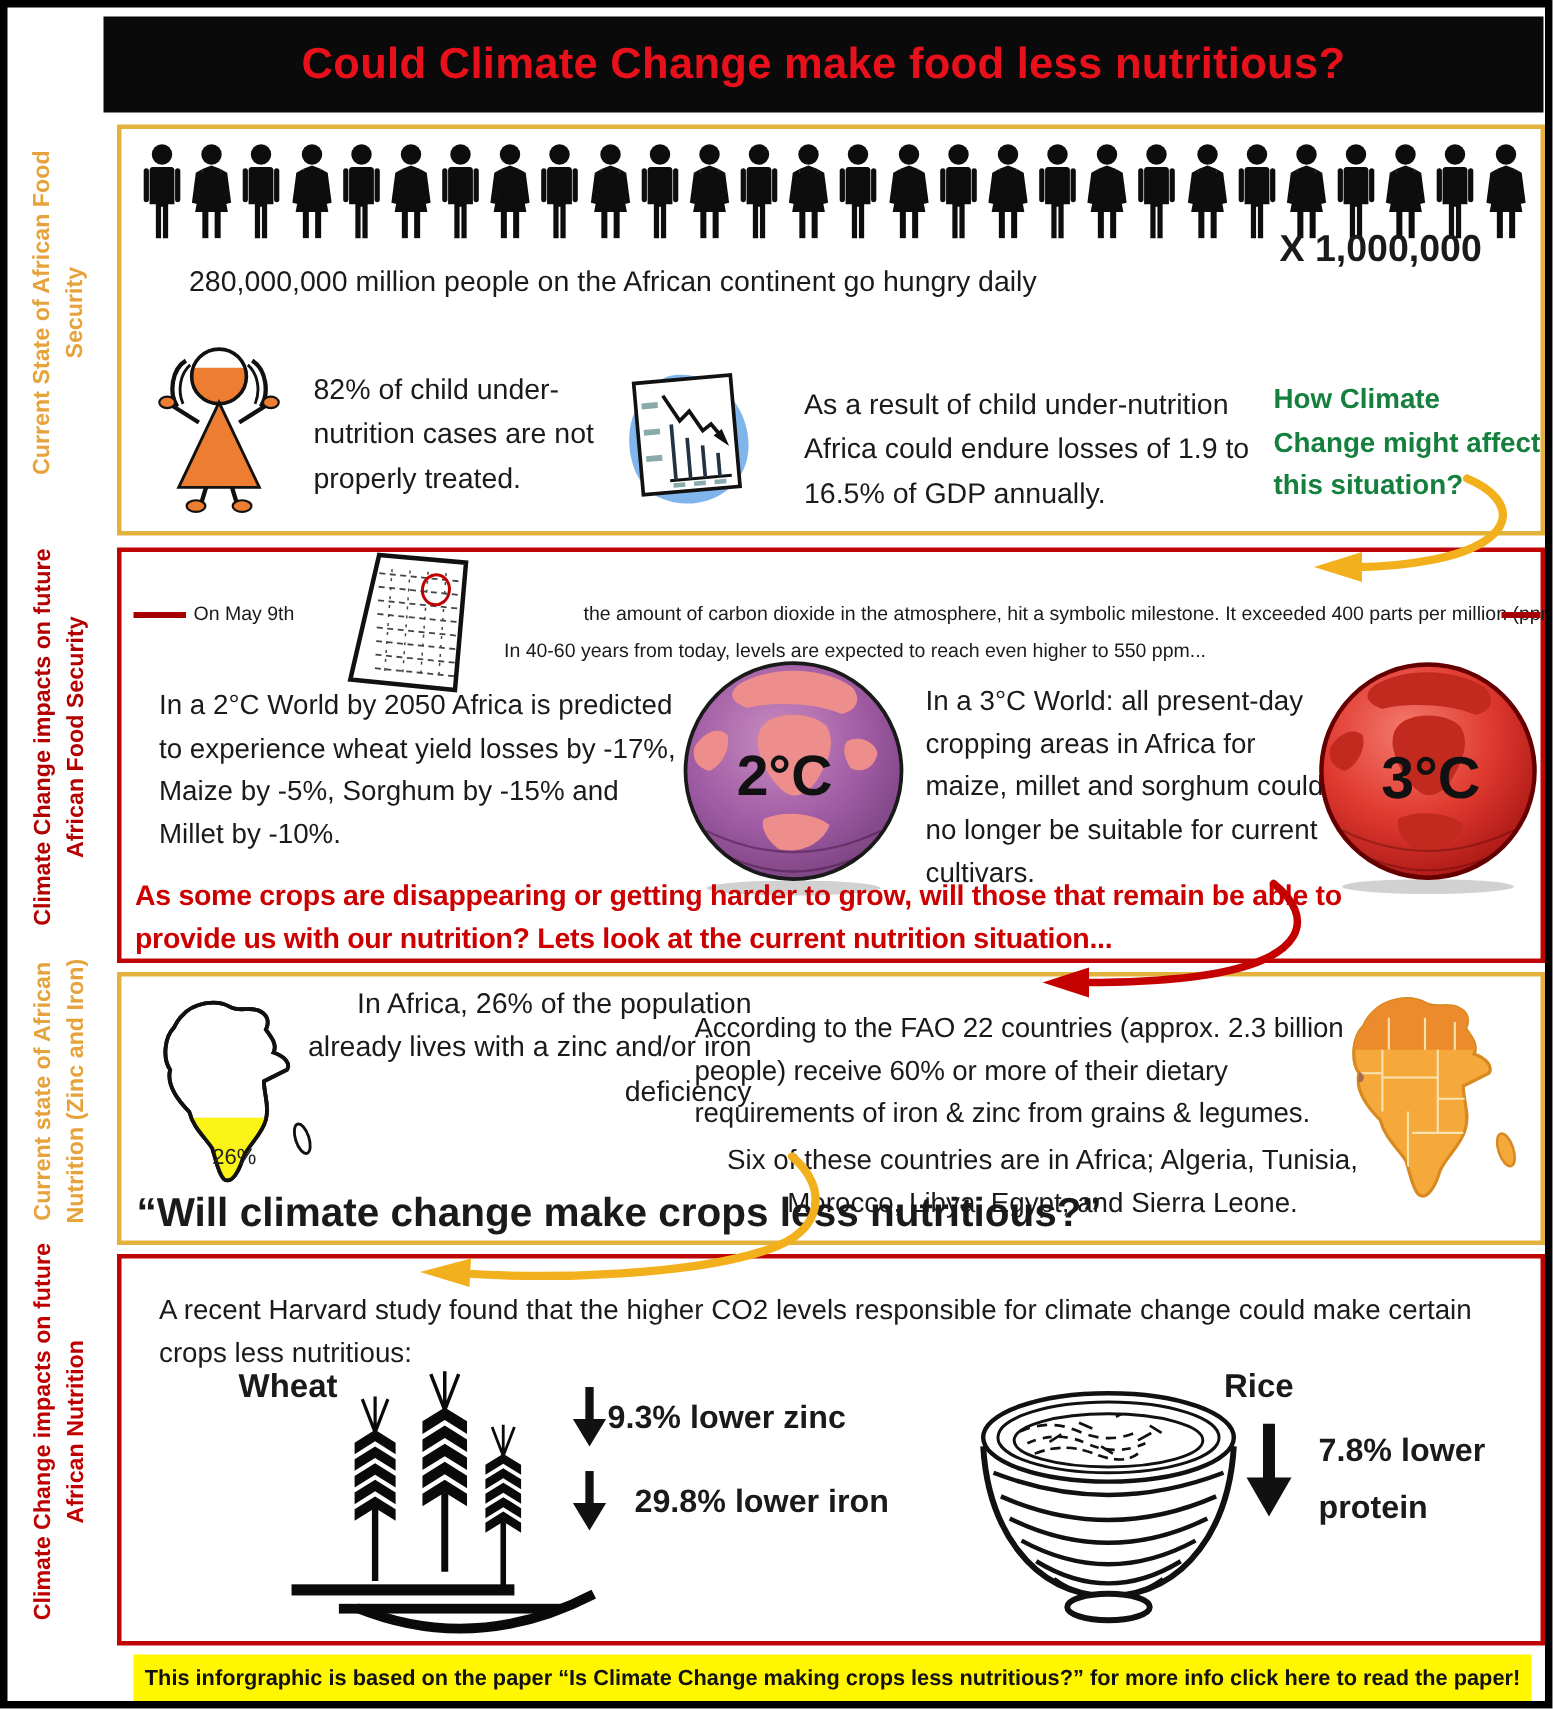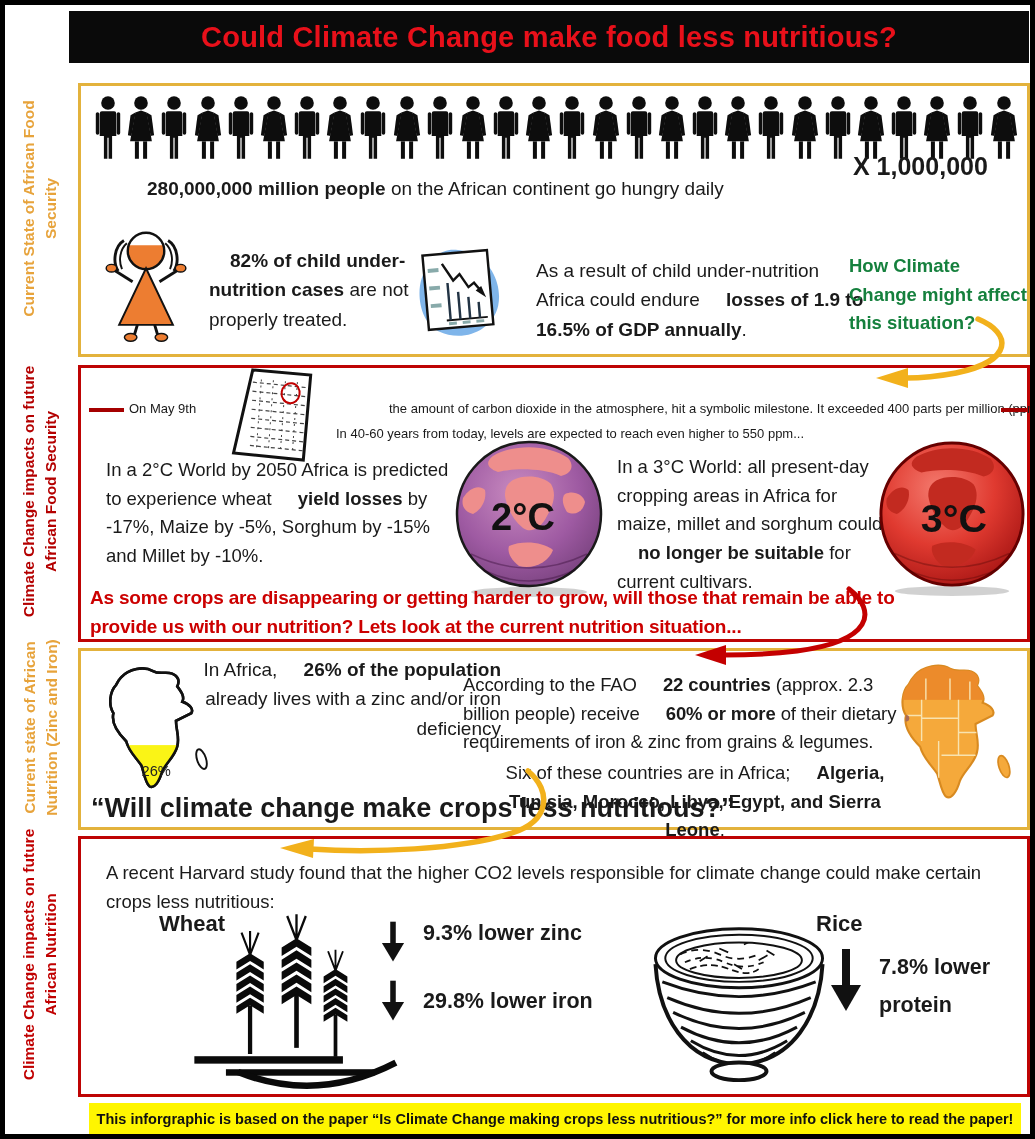--- a/index.html
+++ b/index.html
@@ -2,30 +2,30 @@
 <html><head>
 <meta charset="utf-8">
 <style>
   html,body{margin:0;padding:0;background:#888;}
   #page{position:relative;width:1035px;height:1139px;background:#fff;border:5px solid #000;
         box-sizing:border-box;font-family:"Liberation Sans",sans-serif;overflow:hidden;color:#1a1a1a;}
   .abs{position:absolute;}
   .box{position:absolute;background:#fff;box-sizing:border-box;}
   .gold-border{border:3px solid #E3B23C;}
   .red-border{border:3px solid #BE0404;padding-left:16px;}
-  #header-bar{position:absolute;left:64px;top:6px;width:960px;height:52px;background:#0a0a0a;
+  #header-bar{position:absolute;left:64px;top:6px;width:960px;height:64px;background:#0a0a0a;
               display:flex;align-items:center;justify-content:center;}
   #header-bar h1{margin:0;font-size:29px;font-weight:bold;color:#E8101A;letter-spacing:.2px;}
   .side-label{position:absolute;font-weight:bold;font-size:15.5px;line-height:1.45;text-align:center;
               transform:rotate(-90deg);}
   .side-gold{color:#E7A33B;} .side-red{color:#B40000;} .side-red2{color:#C00000;}
   .t19{font-size:19px;line-height:1.55;}
   .t18{font-size:18.5px;line-height:1.55;}
   .small{font-size:13px;}
-  b{font-weight:bold;margin-left:21px;}
+  b{font-weight:normal;}
   .orange-q{color:#15803d;font-weight:bold;font-size:18.5px;line-height:1.55;}
   .red-q{color:#CC0000;font-weight:bold;font-size:19px;line-height:1.5;letter-spacing:-0.2px;}
   .stat{font-size:21.5px;font-weight:bold;}
   .crop-label{font-size:22px;font-weight:bold;}
   .people-row{position:absolute;left:12px;top:10px;width:926px;display:flex;justify-content:space-between;}
   #footer-bar{position:absolute;left:84px;top:1098px;width:932px;height:31px;background:#FFF600;
               display:flex;align-items:center;justify-content:center;}
   #footer-bar span{font-size:14.5px;font-weight:bold;color:#111;}
   .rule{position:absolute;height:4px;background:#A50000;}
   .arrow-layer{position:absolute;z-index:6;pointer-events:none;}
@@ -411,21 +411,21 @@
       </defs>
       <path d="M140,8 A92,92 0 0 1 140,196 A74,74 0 0 0 140,8 Z" fill="#0a0a0a"></path>
       <use href="#ear" transform="translate(68,32) scale(0.92)"></use>
       <use href="#ear" transform="translate(118,14)"></use>
       <use href="#ear" transform="translate(160,52) scale(0.8)"></use>
       <rect x="8" y="165" width="160" height="8" fill="#0a0a0a"></rect>
       <rect x="42" y="179" width="160" height="7" fill="#0a0a0a"></rect>
       <path d="M55,182 Q140,216 225,172" stroke="#0a0a0a" stroke-width="7" fill="none"></path>
     </svg>
 
-    <div class="abs" style="left:300px;top:82px;display:flex;gap:18px;height:48px;">
+    <div class="abs" style="left:300px;top:82px;display:flex;align-items:center;gap:0;height:48px;">
       <svg width="24" height="42" viewBox="0 0 26 44">
           <rect x="10" y="0" width="6" height="25" fill="#111"></rect>
           <polygon points="1,23 25,23 13,43" fill="#111"></polygon>
         </svg>
       <span class="stat">9.3% lower zinc</span>
     </div>
     <div class="abs" style="left:300px;top:138px;display:flex;align-items:center;gap:18px;height:48px;">
       <svg width="24" height="42" viewBox="0 0 26 44">
           <rect x="10" y="0" width="6" height="25" fill="#111"></rect>
           <polygon points="1,23 25,23 13,43" fill="#111"></polygon>

